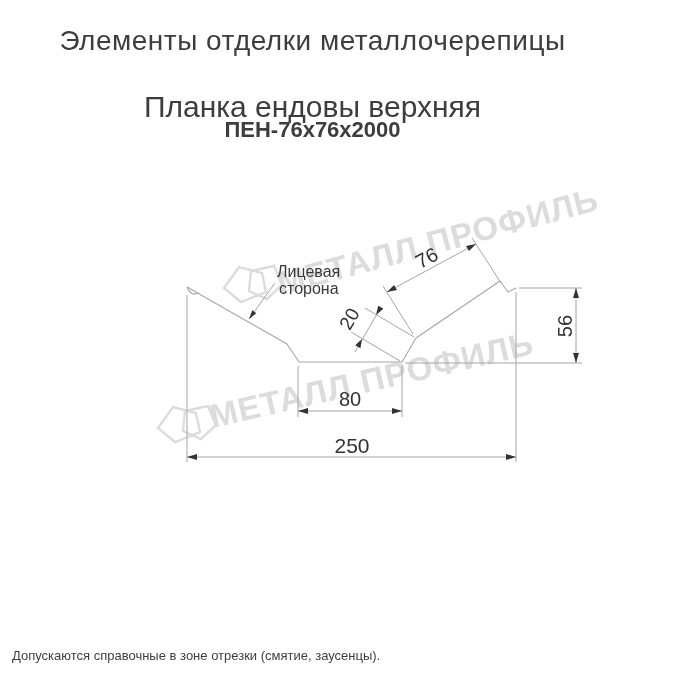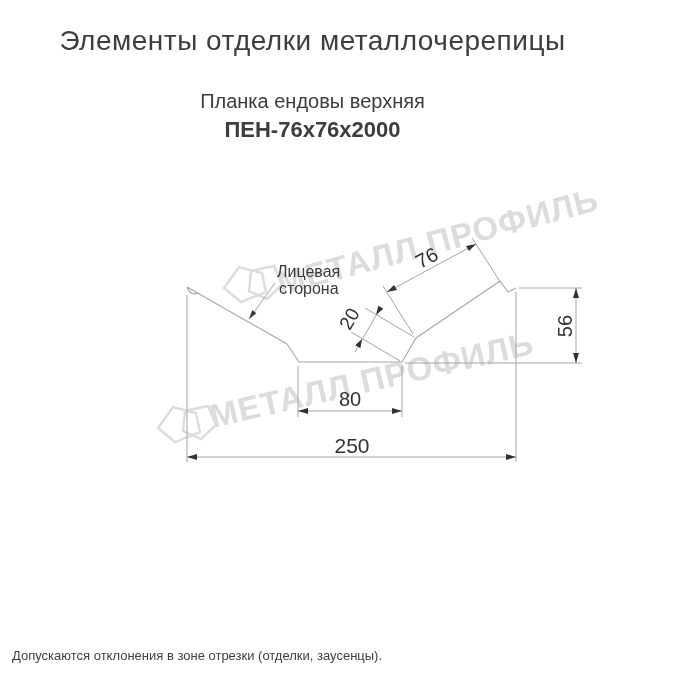--- a/index.html
+++ b/index.html
@@ -2,21 +2,21 @@
 <html style="--line-color: #a5a5a5; --dim-text: #333333; --wm-color: #dcdcdc; --title-text: #3d3d3d;"><head>
 <meta charset="utf-8">
 <style>
   html,body{margin:0;padding:0;}
   body{
     width:700px;height:700px;position:relative;background:#ffffff;
     font-family:"Liberation Sans", sans-serif;overflow:hidden;
   }
   .hdr{position:absolute;left:0;width:625px;text-align:center;color:var(--title-text,#3d3d3d);}
   .title{top:25px;font-size:28px;font-weight:400;letter-spacing:0.5px;}
-  .subtitle{top:90px;font-size:20px;font-weight:400;}
+  .subtitle{top:90px;font-size:30px;font-weight:400;}
   .pcode{top:117px;font-size:22px;font-weight:700;}
   .footnotes{
     position:absolute;left:12px;top:647px;font-size:13px;line-height:18px;
     color:#3f3f3f;
   }
   svg.drawing{position:absolute;left:0;top:0;}
   .wm-text{
     font-weight:bold;font-size:33px;letter-spacing:1px;
     fill:var(--wm-color,#dcdcdc);
   }
@@ -105,14 +105,14 @@
 
   <g>
     <line class="dline" x1="275" y1="283" x2="249" y2="319"></line>
     <polygon class="arr" points="249,319 256.3,313.2 252.3,310.2"></polygon>
     <text class="lbl-text" x="277" y="277">Лицевая</text>
     <text class="lbl-text" x="279" y="294">сторона</text>
   </g>
 </svg>
 
 <div class="footnotes">
-  <div>Допускаются отклонения в зоне отрезки (отделки, заусенцы).</div>
+  <div>Допускаются справочные в зоне отрезки (смятие, заусенцы).</div>
 </div>
 
 </body></html>

